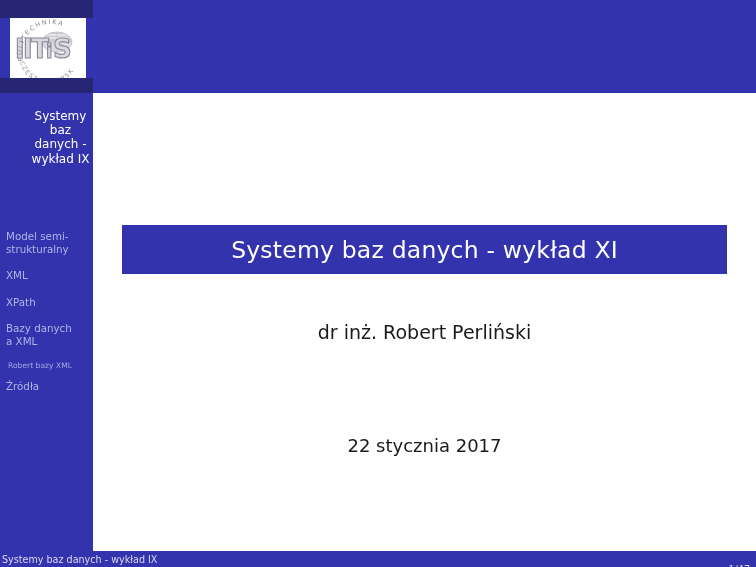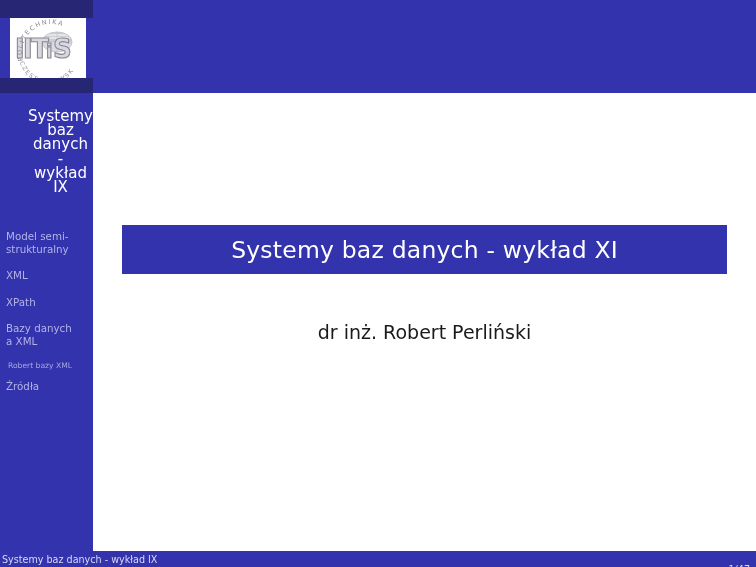--- a/index.html
+++ b/index.html
@@ -50,21 +50,21 @@
 
   
   #sidebar-titleblock {
     position: absolute;
     left: 0; top: 109px;
     width: 93px;
     text-align: center;
   }
   .sb-title-line {
     color: #ffffff;
-    font-size: 15px;
+    font-size: 12px;
     line-height: 14.2px;
     font-weight: normal;
     padding-left: 28px;
   }
   #sidebar-authorblock {
     position: absolute;
     left: 0; top: 166px;
     width: 93px;
     text-align: center;
   }
@@ -263,19 +263,20 @@
 
 <main id="content">
 
   <div id="title-banner">
     <span id="title-banner-text">Systemy baz danych - wykład XI</span>
   </div>
 
   <div id="author-line">dr  inż.  Robert  Perliński</div>
 
 
+  <div id="date-line">22 stycznia 2017</div>
 </main>
 
 <div id="footer-sidebar-gap"></div>
 <div id="footer-white-notch"></div>
 <div id="footer"></div>
 <div id="footer-left">Systemy baz danych - wykład IX</div>
 <div id="footer-right">1/47</div>
 
 </body></html>

